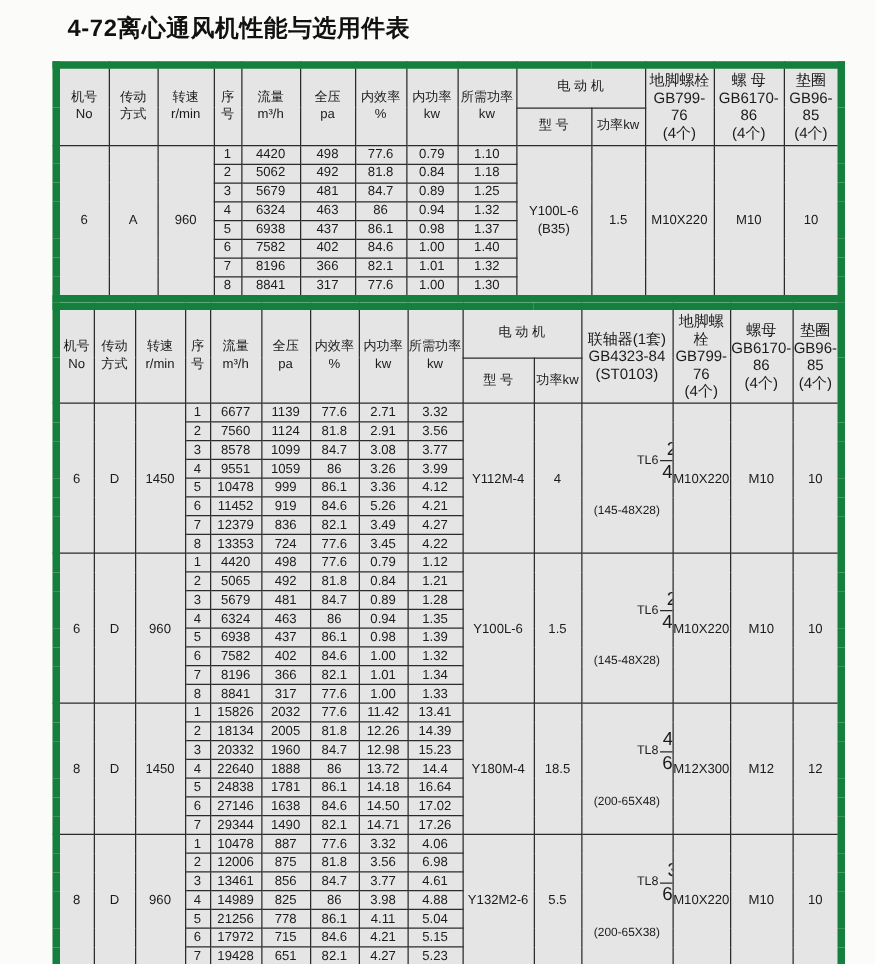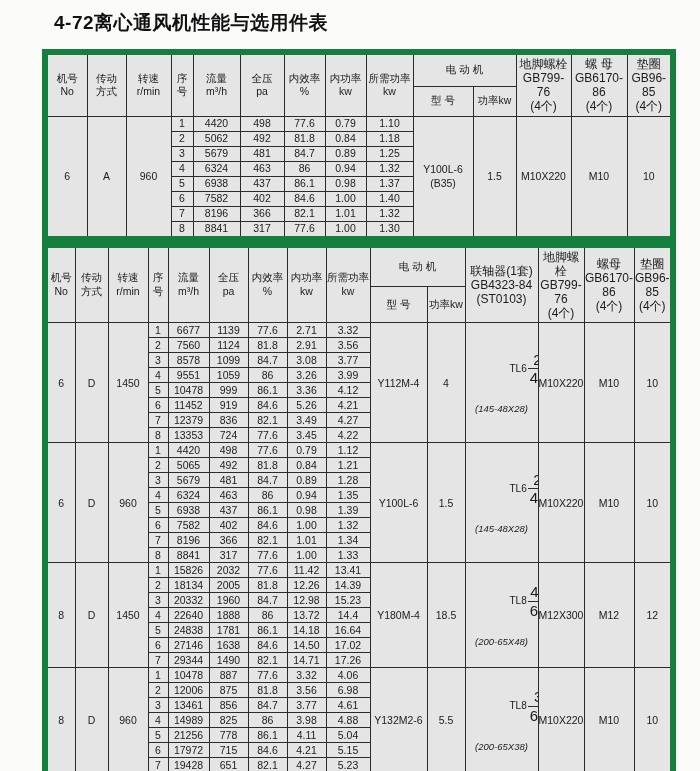--- a/index.html
+++ b/index.html
@@ -58,21 +58,21 @@
   .perf tbody td.group-cell{
     line-height:1.35;
   }
   .pre{white-space:pre-line;}
   .coupling{font-size:9.5px;}
   .coup-line{display:inline-flex;align-items:center;gap:1px;margin-left:44px;}
   .coup-prefix{font-size:10px;}
   .frac{display:inline-block;text-align:center;font-size:15px;line-height:1.15;}
   .frac .top{display:block;border-bottom:1px solid #2b2b2b;padding:0 2px;}
   .frac .bot{display:block;padding:0 2px;}
-  .coup-note{font-size:9.5px;line-height:1.1;margin-top:18px;font-style:italic;}
+  .coup-note{font-size:9.5px;line-height:1.1;margin-top:18px;}
 </style>
 </head>
 <body>
 
 <div class="page">
 
   <h1 class="doc-title">4-72离心通风机性能与选用件表</h1>
 
   <table class="perf">
     <colgroup>

